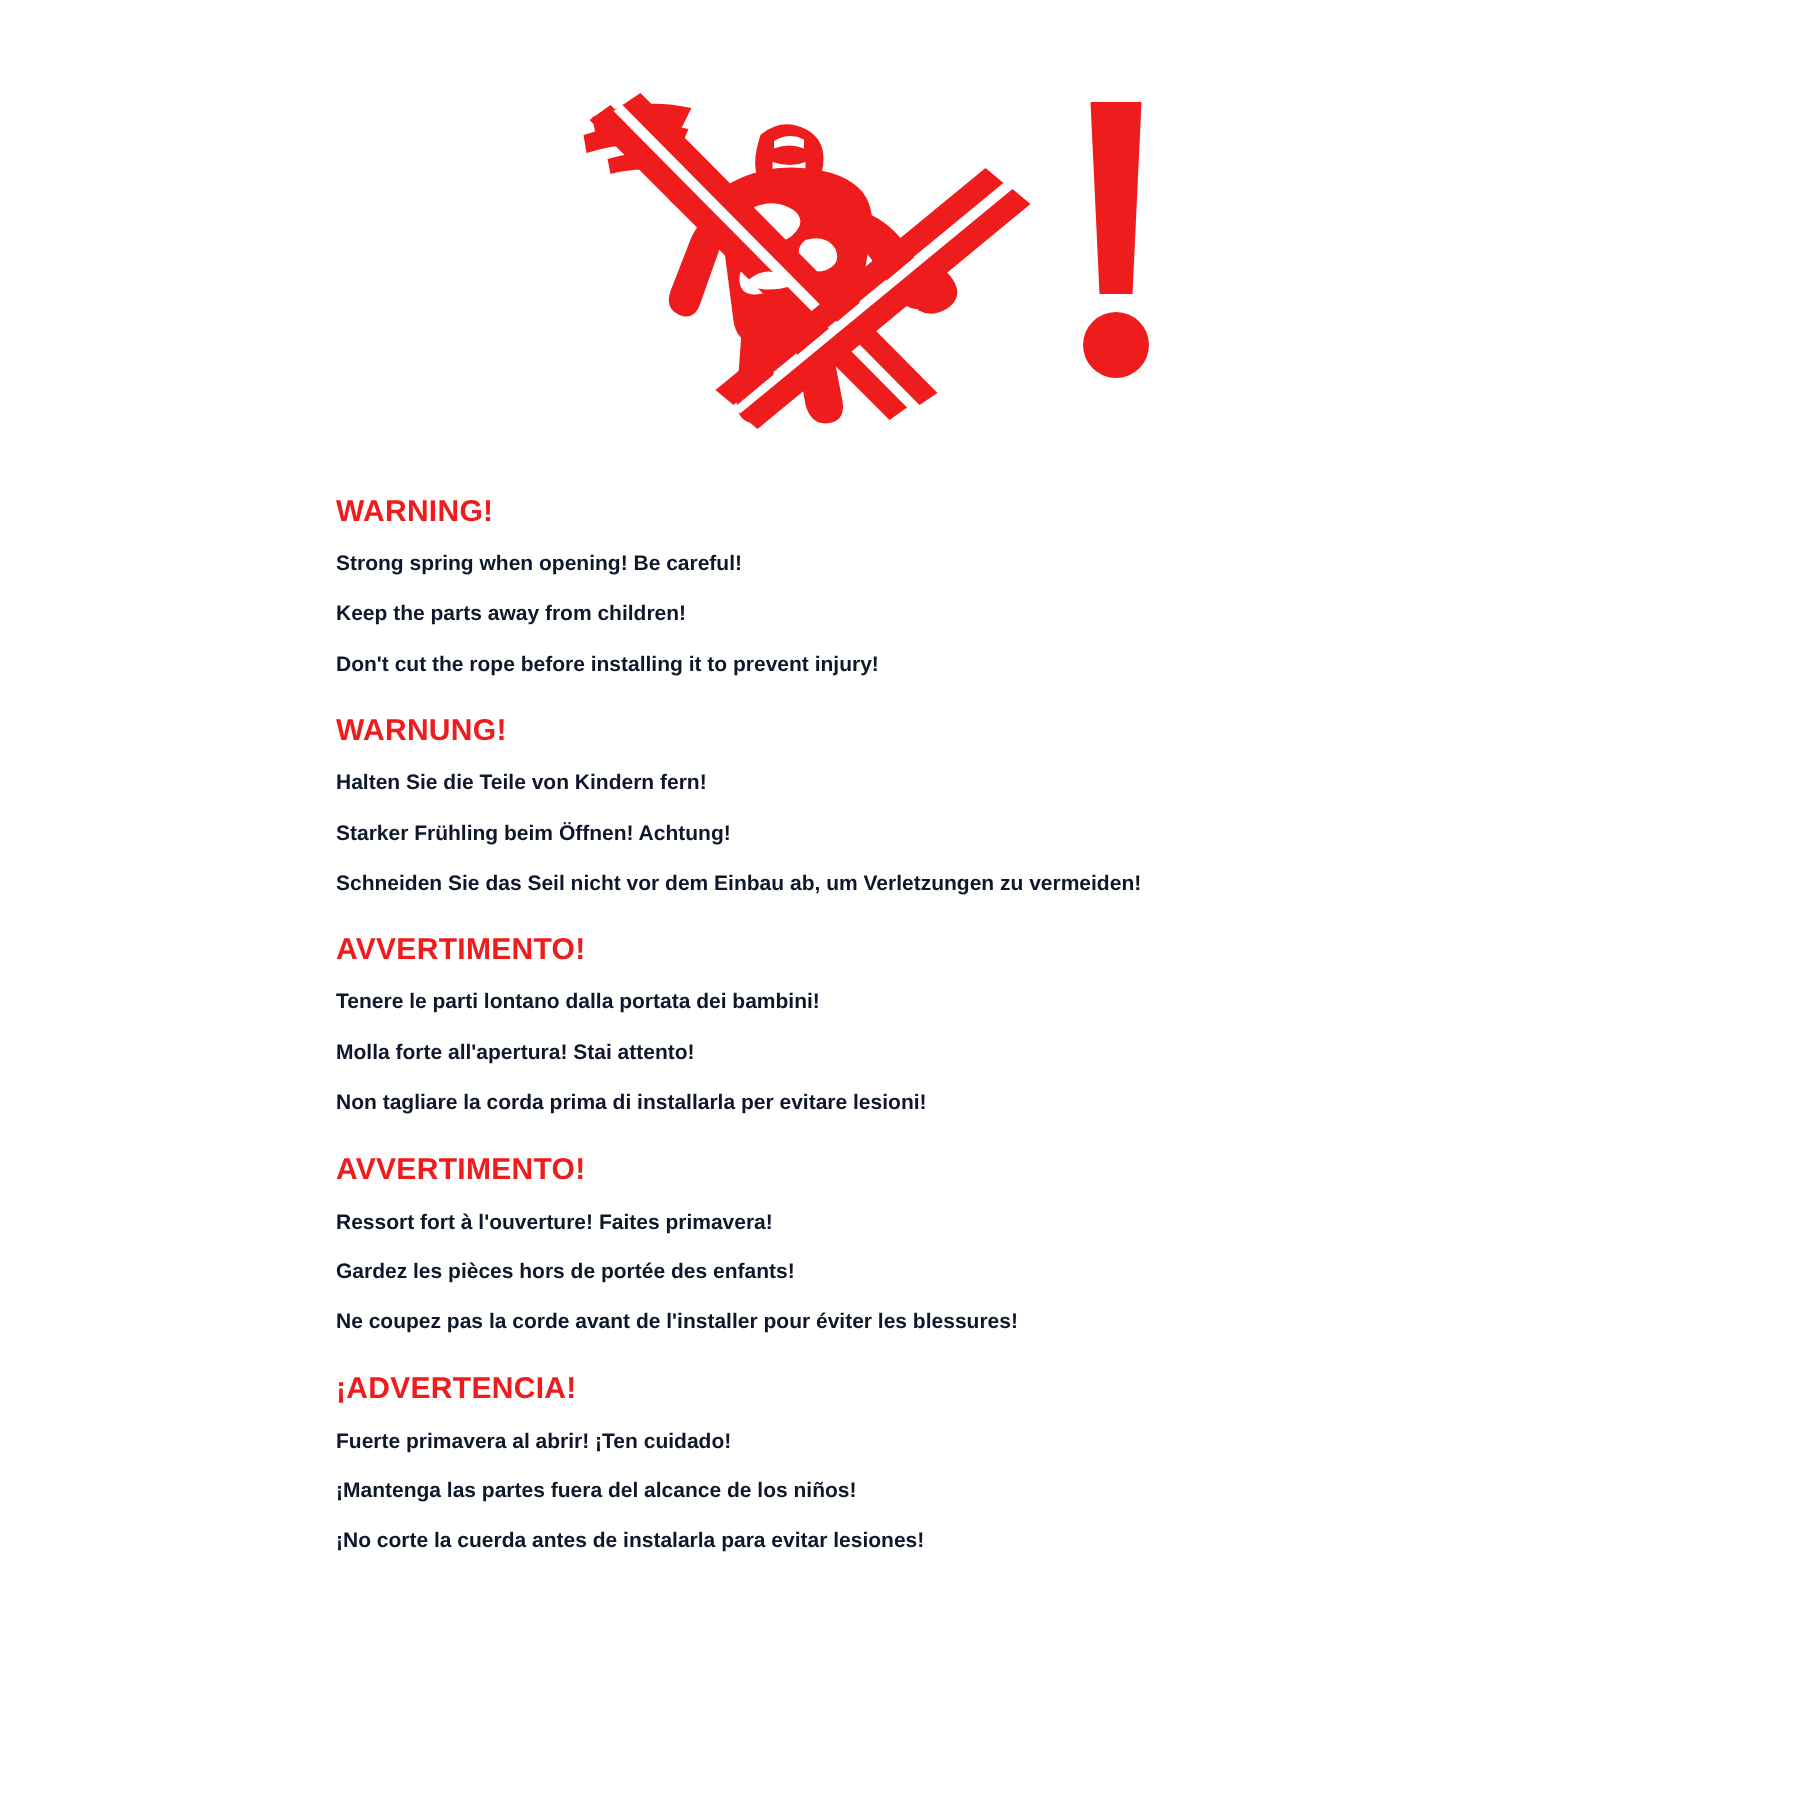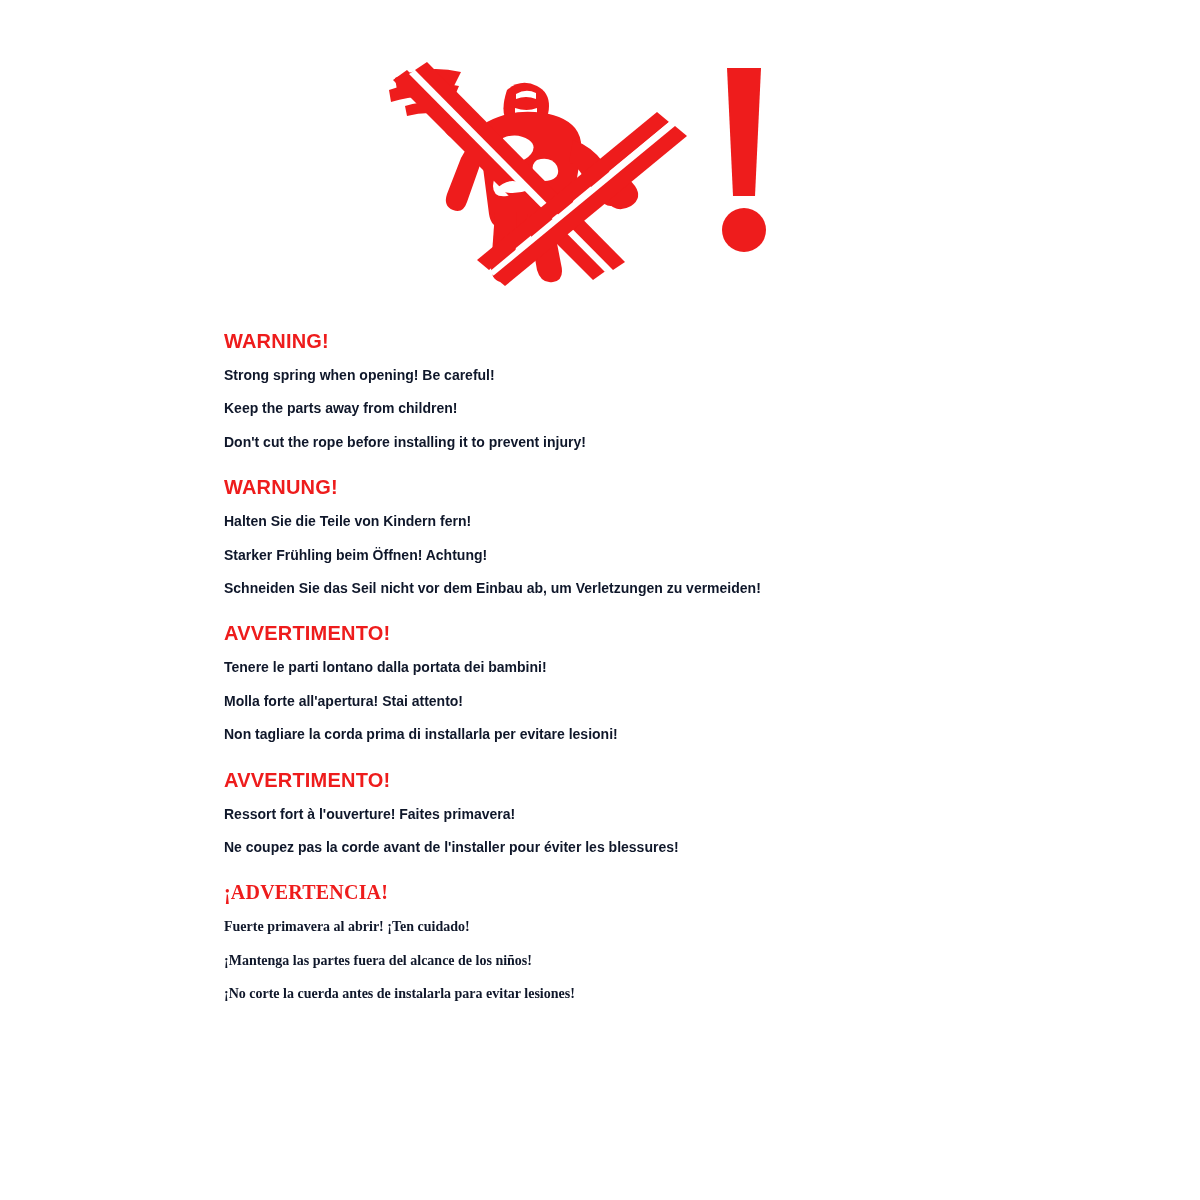--- a/index.html
+++ b/index.html
@@ -37,21 +37,20 @@
     position: absolute;
     top: 330px;
     left: 224px;
     width: 950px;
   }
   .warn-group {
     margin-bottom: 26px;
   }
   .warn-group:last-child {
     margin-bottom: 0;
-    font-family: Liberation Serif, serif;
   }
   .warn-title {
     color: #ee1c1c;
     font-size: 20px;
     font-weight: bold;
     line-height: 1.1;
     margin: 0 0 16px 0;
     letter-spacing: 0.2px;
   }
   .warn-line {
@@ -136,20 +135,21 @@
     <div class="warn-group">
       <div class="warn-title">AVVERTIMENTO!</div>
       <div class="warn-line">Tenere le parti lontano dalla portata dei bambini!</div>
       <div class="warn-line">Molla forte all'apertura! Stai attento!</div>
       <div class="warn-line">Non tagliare la corda prima di installarla per evitare lesioni!</div>
     </div>
 
     <div class="warn-group">
       <div class="warn-title">AVVERTIMENTO!</div>
       <div class="warn-line">Ressort fort à l'ouverture! Faites primavera!</div>
+      <div class="warn-line">Gardez les pièces hors de portée des enfants!</div>
       <div class="warn-line">Ne coupez pas la corde avant de l'installer pour éviter les blessures!</div>
     </div>
 
     <div class="warn-group">
       <div class="warn-title">¡ADVERTENCIA!</div>
       <div class="warn-line">Fuerte primavera al abrir! ¡Ten cuidado!</div>
       <div class="warn-line">¡Mantenga las partes fuera del alcance de los niños!</div>
       <div class="warn-line">¡No corte la cuerda antes de instalarla para evitar lesiones!</div>
     </div>
 

